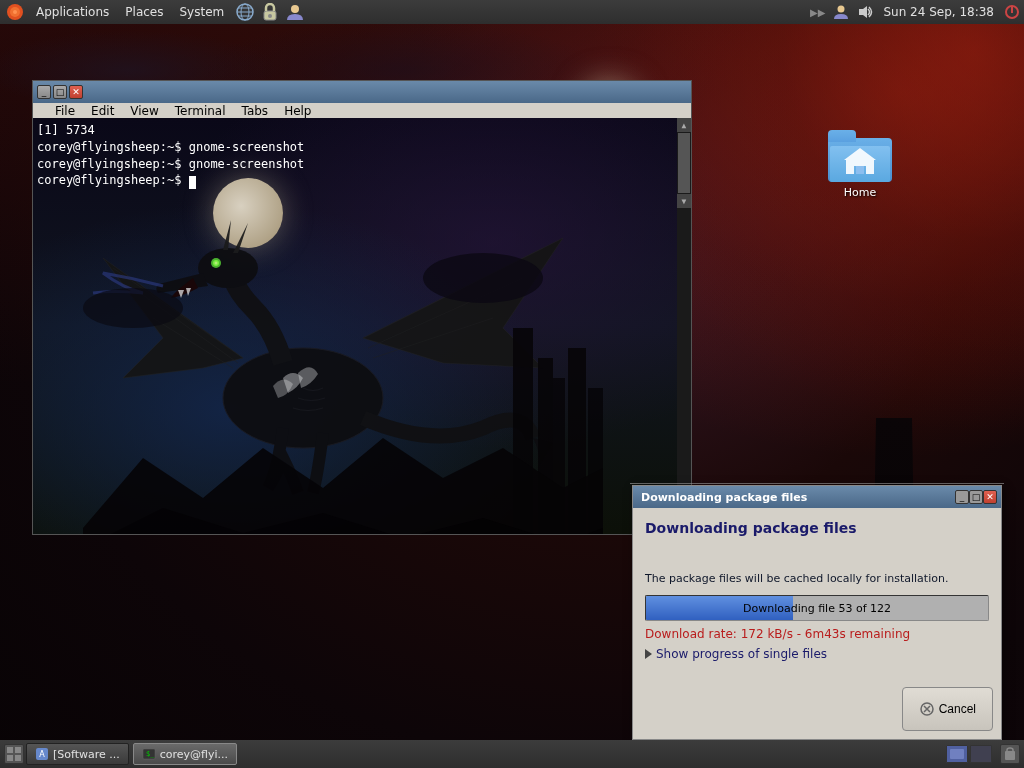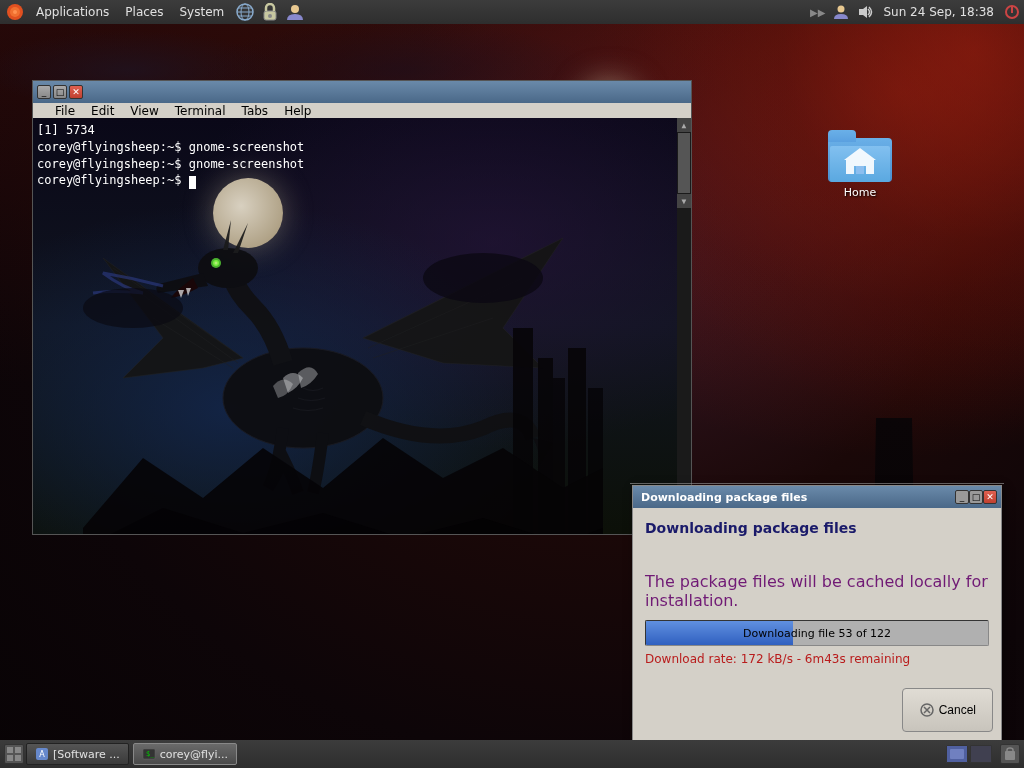--- a/index.html
+++ b/index.html
@@ -396,22 +396,22 @@
     }
 
     .dialog-header {
       font-size: 14px;
       font-weight: bold;
       color: #1a1a6a;
       margin-bottom: 8px;
     }
 
     .dialog-desc {
-      font-size: 16px;
-      color: #701a75;
+      font-size: 11px;
+      color: #0f172a;
       margin-bottom: 10px;
       margin-top: 36px;
     }
 
     .progress-bar-outer {
       width: 100%;
       height: 26px;
       background: #b0b0b0;
       border: 1px inset #888;
       border-radius: 2px;
@@ -772,20 +772,24 @@
 
       <div class="progress-bar-outer">
         <div class="progress-bar-inner" style="width:43%;"></div>
         <div class="progress-text">
           <span>Downloading file 53 of 122</span>
         </div>
       </div>
 
       <div class="download-rate">Download rate: 172 kB/s - 6m43s remaining</div>
 
+      <div class="show-progress">
+        <div class="triangle-right"></div>
+        <span>Show progress of single files</span>
+      </div>
     </div>
 
     <div class="dialog-footer">
       <button class="cancel-btn">
         <svg width="16" height="16" viewBox="0 0 16 16">
           <circle cx="8" cy="8" r="6" fill="none" stroke="#666" stroke-width="1.5"></circle>
           <path d="M5,11 L8,8 L11,5 M5,5 L8,8 L11,11" stroke="#666" stroke-width="1.5" fill="none"></path>
         </svg>
         <span>Cancel</span>
       </button>

